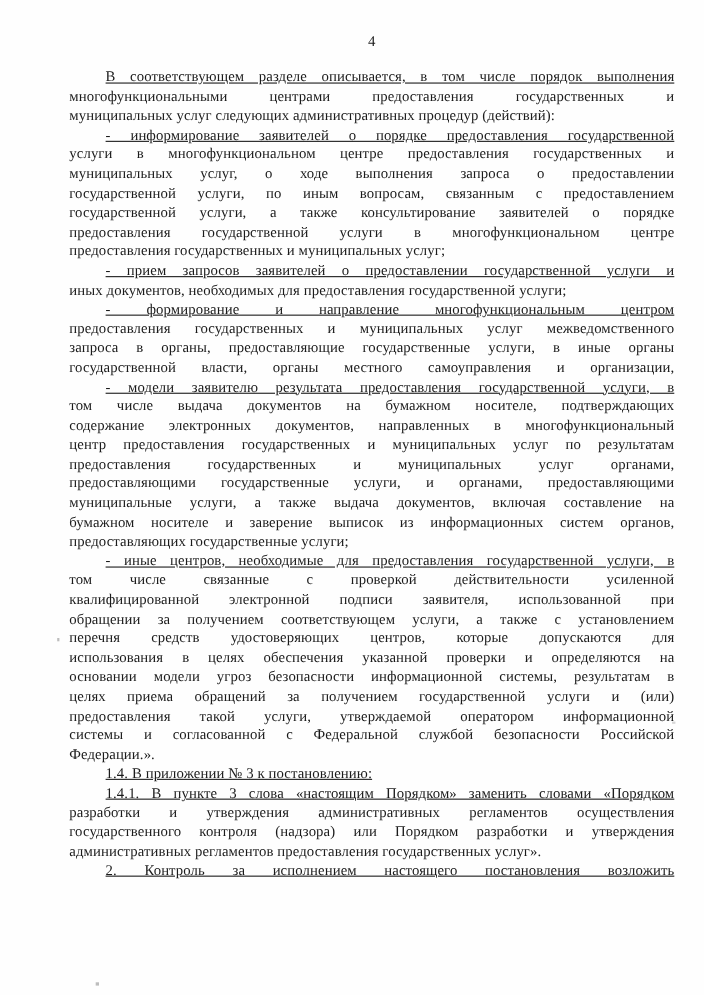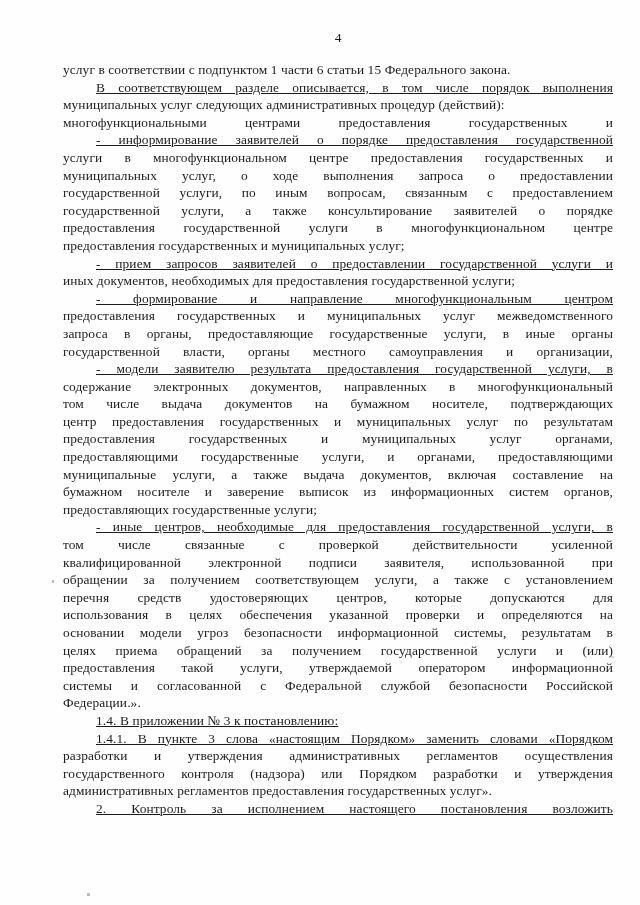--- a/index.html
+++ b/index.html
@@ -57,40 +57,39 @@
   .speck.s2 { left: 87px;  top: 893px; width: 3px; height: 3px; }
   .speck.s3 { left: 611px; top: 656px; width: 3px; height: 2px; opacity: 0.4; }
 </style>
 </head>
 <body>
 
 <div class="page">
   <div class="page-number">4</div>
 
   <div class="body-text">
-      <div class="line endline">услуг в соответствии с подпунктом 1 части 6 статьи 15 Федерального закона.</div>
       <div class="line indent">В соответствующем разделе описывается, в том числе порядок выполнения</div>
+      <div class="line">многофункциональными центрами предоставления государственных и</div>
       <div class="line endline">муниципальных услуг следующих административных процедур (действий):</div>
-      <div class="line">многофункциональными центрами предоставления государственных и</div>
       <div class="line indent">- информирование заявителей о порядке предоставления государственной</div>
       <div class="line">услуги в многофункциональном центре предоставления государственных и</div>
       <div class="line">муниципальных услуг, о ходе выполнения запроса о предоставлении</div>
       <div class="line">государственной услуги, по иным вопросам, связанным с предоставлением</div>
       <div class="line">государственной услуги, а также консультирование заявителей о порядке</div>
       <div class="line">предоставления государственной услуги в многофункциональном центре</div>
       <div class="line endline">предоставления государственных и муниципальных услуг;</div>
       <div class="line indent">- прием запросов заявителей о предоставлении государственной услуги и</div>
       <div class="line endline">иных документов, необходимых для предоставления государственной услуги;</div>
       <div class="line indent">- формирование и направление многофункциональным центром</div>
       <div class="line">предоставления государственных и муниципальных услуг межведомственного</div>
       <div class="line">запроса в органы, предоставляющие государственные услуги, в иные органы</div>
       <div class="line">государственной власти, органы местного самоуправления и организации,</div>
       <div class="line indent">- модели заявителю результата предоставления государственной услуги, в</div>
+      <div class="line">том числе выдача документов на бумажном носителе, подтверждающих</div>
       <div class="line">содержание электронных документов, направленных в многофункциональный</div>
-      <div class="line">том числе выдача документов на бумажном носителе, подтверждающих</div>
       <div class="line">центр предоставления государственных и муниципальных услуг по результатам</div>
       <div class="line">предоставления государственных и муниципальных услуг органами,</div>
       <div class="line">предоставляющими государственные услуги, и органами, предоставляющими</div>
       <div class="line">муниципальные услуги, а также выдача документов, включая составление на</div>
       <div class="line">бумажном носителе и заверение выписок из информационных систем органов,</div>
       <div class="line endline">предоставляющих государственные услуги;</div>
       <div class="line indent">- иные центров, необходимые для предоставления государственной услуги, в</div>
       <div class="line">том числе связанные с проверкой действительности усиленной</div>
       <div class="line">квалифицированной электронной подписи заявителя, использованной при</div>
       <div class="line">обращении за получением соответствующем услуги, а также с установлением</div>

